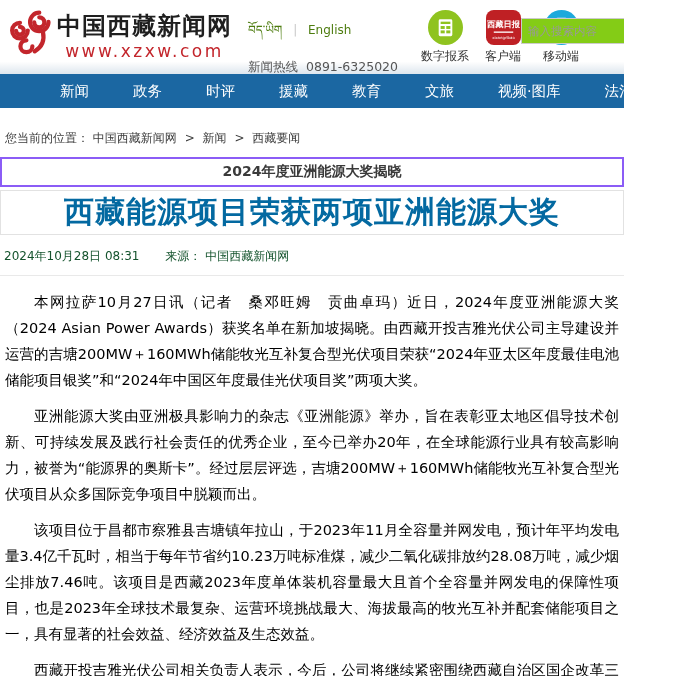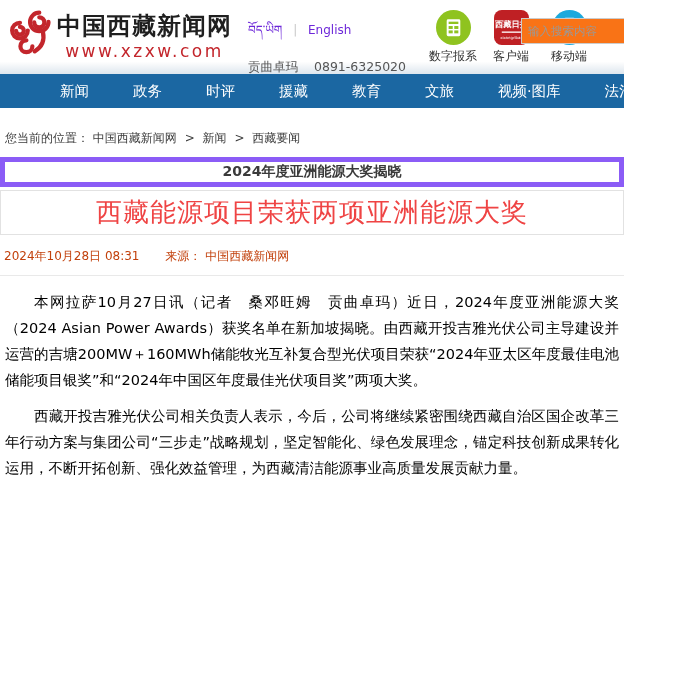--- a/index.html
+++ b/index.html
@@ -10,58 +10,58 @@
   
   .site-header { position:relative; height:62px; padding:7px 0 0 8px; display:flex; align-items:flex-start; }
   .logo { display:flex; align-items:flex-start; cursor:pointer; }
   .logo-emblem { width:46px; height:50px; flex:0 0 auto; }
   .logo-text { margin-left:3px; padding-top:7px; text-align:center; }
   .site-name { font-size:24px; font-weight:900; color:#1f1f1f; letter-spacing:1px; line-height:1.05; }
   .site-url { font-size:17px; color:#c3262c; letter-spacing:2.5px; margin-top:2px; }
 
   .contact { margin-left:16px; padding-top:9px; }
   .langs { font-size:12px; color:#8a8a8a; }
-  .langs a { color:#6d28d9; text-decoration:none; cursor:pointer; }
+  .langs a { color:#4d7c0f; text-decoration:none; cursor:pointer; }
   .langs .sep { margin:0 7px; color:#c7c7c7; }
   .hotline { font-size:12.5px; color:#555; margin-top:9px; }
-  .hotline .num { margin-left:16px; }
+  .hotline .num { margin-left:8px; }
 
   .apps { display:flex; margin-left:20px; padding-top:3px; }
   .app { width:54px; text-align:center; cursor:pointer; }
   .app + .app { margin-left:4px; }
   .app-icon { width:35px; height:35px; display:block; margin:0 auto; }
   .app-label { font-size:12px; color:#333; margin-top:3px; white-space:nowrap; }
 
   .search { position:absolute; right:0; top:18px; width:103px; }
   .search input { width:103px; height:26px; border:1px solid #ccc; border-right:none;
-    padding:0 6px; font-size:11.5px; color:#333; outline:none; background:#f97316; }
+    padding:0 6px; font-size:11.5px; color:#333; outline:none; background:#84cc16; }
   .search input::placeholder { color:#999; }
 
   .header-strip { height:12px; background:linear-gradient(#fefefe,#dde6ee); }
 
   
   .nav { height:34px; background:#1b67a2; display:flex; align-items:center; padding-left:60px; }
   .nav a { color:#fff; font-size:14.5px; text-decoration:none; margin-right:44px; white-space:nowrap; cursor:pointer; }
   .nav a.wide { }
   .nav a:last-child { margin-right:0; }
 
   
   .breadcrumb { padding:22px 0 6px 5px; font-size:12px; color:#3c3c3c; }
   .breadcrumb a { color:#3c3c3c; text-decoration:none; cursor:pointer; }
   .breadcrumb .bsep { margin:0 4px; }
 
   
-  .kicker-box { margin:4px 0 3px 0; border:5px solid #8b5cf6; height:30px;
+  .kicker-box { margin:4px 0 3px 0; border:2px solid #8b5cf6; height:30px;
     display:flex; align-items:center; justify-content:center; }
   .kicker-box span { font-size:14px; font-weight:bold; color:#3a3a3a; }
   .title-box { border:1px solid #e2e2e2; height:45px; display:flex; align-items:center; justify-content:center; }
-  .title-box h1 { font-size:26px; font-weight:normal; color:#ef4444; letter-spacing:1px; }
+  .title-box h1 { font-size:30px; font-weight:bold; color:#0369a1; letter-spacing:1px; }
 
   
-  .meta { padding:13px 0 10px 4px; font-size:12px; color:#c2410c; }
+  .meta { padding:13px 0 10px 4px; font-size:12px; color:#14532d; }
   .meta .src-label { margin-left:22px; }
   .meta-divider { border:none; border-top:1px solid #e9e9e9; }
 
   
   .article { padding:13px 5px 0 5px; }
   .article p { font-size:14.5px; color:#000000; line-height:26px; text-align:justify;
     text-indent:2em; margin-bottom:10px; }
 </style>
 </head>
 <body>
@@ -88,21 +88,21 @@
       </div>
     </div>
 
     <div class="contact">
       <div class="langs">
         <a>བོད་ཡིག</a>
         <span class="sep">|</span>
         <a>English</a>
       </div>
       <div class="hotline">
-        <span>贡曲卓玛</span><span class="num">0891-6325020</span>
+        <span>新闻热线</span><span class="num">0891-6325020</span>
       </div>
     </div>
 
     <div class="apps">
       <div class="app">
         <span>
           <svg class="app-icon" viewBox="0 0 36 36">
             <circle cx="18" cy="18" r="18" fill="#8fc31f"></circle>
             <rect x="11" y="9.5" width="14" height="17.5" rx="1.5" fill="#fff"></rect>
             <rect x="13" y="12" width="10" height="2.4" fill="#8fc31f"></rect>
@@ -175,16 +175,18 @@
 
   <div class="meta">
     <span>2024年10月28日 08:31</span>
     <span class="src-label">来源：</span>
     <span>中国西藏新闻网</span>
   </div>
   <hr class="meta-divider">
 
   <article class="article">
     <p>本网拉萨10月27日讯（记者　桑邓旺姆　贡曲卓玛）近日，2024年度亚洲能源大奖（2024 Asian Power Awards）获奖名单在新加坡揭晓。由西藏开投吉雅光伏公司主导建设并运营的吉塘200MW＋160MWh储能牧光互补复合型光伏项目荣获“2024年亚太区年度最佳电池储能项目银奖”和“2024年中国区年度最佳光伏项目奖”两项大奖。</p>
+    <p>亚洲能源大奖由亚洲极具影响力的杂志《亚洲能源》举办，旨在表彰亚太地区倡导技术创新、可持续发展及践行社会责任的优秀企业，至今已举办20年，在全球能源行业具有较高影响力，被誉为“能源界的奥斯卡”。经过层层评选，吉塘200MW＋160MWh储能牧光互补复合型光伏项目从众多国际竞争项目中脱颖而出。</p>
+    <p>该项目位于昌都市察雅县吉塘镇年拉山，于2023年11月全容量并网发电，预计年平均发电量3.4亿千瓦时，相当于每年节省约10.23万吨标准煤，减少二氧化碳排放约28.08万吨，减少烟尘排放7.46吨。该项目是西藏2023年度单体装机容量最大且首个全容量并网发电的保障性项目，也是2023年全球技术最复杂、运营环境挑战最大、海拔最高的牧光互补并配套储能项目之一，具有显著的社会效益、经济效益及生态效益。</p>
     <p>西藏开投吉雅光伏公司相关负责人表示，今后，公司将继续紧密围绕西藏自治区国企改革三年行动方案与集团公司“三步走”战略规划，坚定智能化、绿色发展理念，锚定科技创新成果转化运用，不断开拓创新、强化效益管理，为西藏清洁能源事业高质量发展贡献力量。</p>
   </article>
 
 </div>
 
 </body></html>

